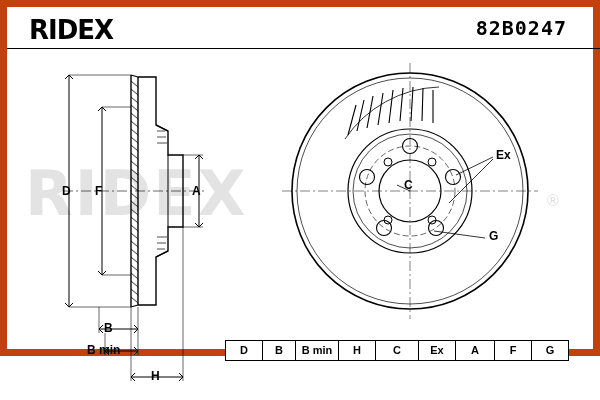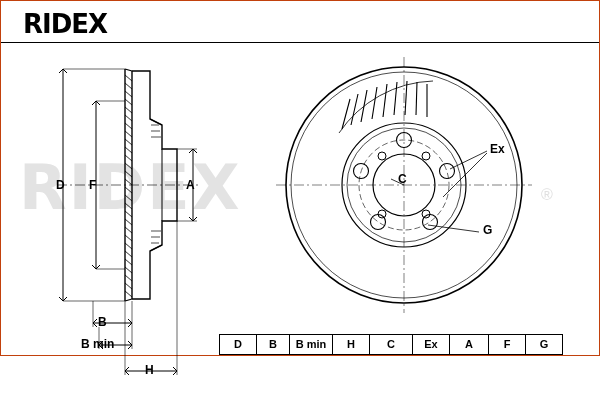--- a/index.html
+++ b/index.html
@@ -7,21 +7,21 @@
     width:600px;height:400px;
     background:#ffffff;
     font-family:"Liberation Sans", sans-serif;
     color:#000;
     overflow:hidden;
   }
   #page{
     position:relative;
     width:600px;height:356px;
     box-sizing:border-box;
-    border:1px solid #c2410c;
+    border:7px solid #c2410c;
     background:#fff;
   }
   
   .header{
     position:absolute;left:0;top:0;width:598px;height:42px;
     border-bottom:1px solid #000;
     box-sizing:border-box;
   }
   .brand{
     position:absolute;left:22px;top:8px;
@@ -74,20 +74,21 @@
     z-index:4;
   }
 </style>
 </head>
 <body>
 
 <div id="page">
 
   <div class="header">
     <div class="brand">RIDEX</div>
+    <div class="partno">82B0247</div>
   </div>
 
   <div class="watermark">RIDEX</div>
   <div class="wm-r">®</div>
 
   <svg class="layer" viewBox="0 0 600 400" xmlns="http://www.w3.org/2000/svg">
     <g stroke="#000" fill="none" stroke-width="1">
 
       <path d="M124,68 L124,300" stroke-width="1.4"></path>
       <path d="M131,70 L131,298" stroke-width="1.4"></path>

